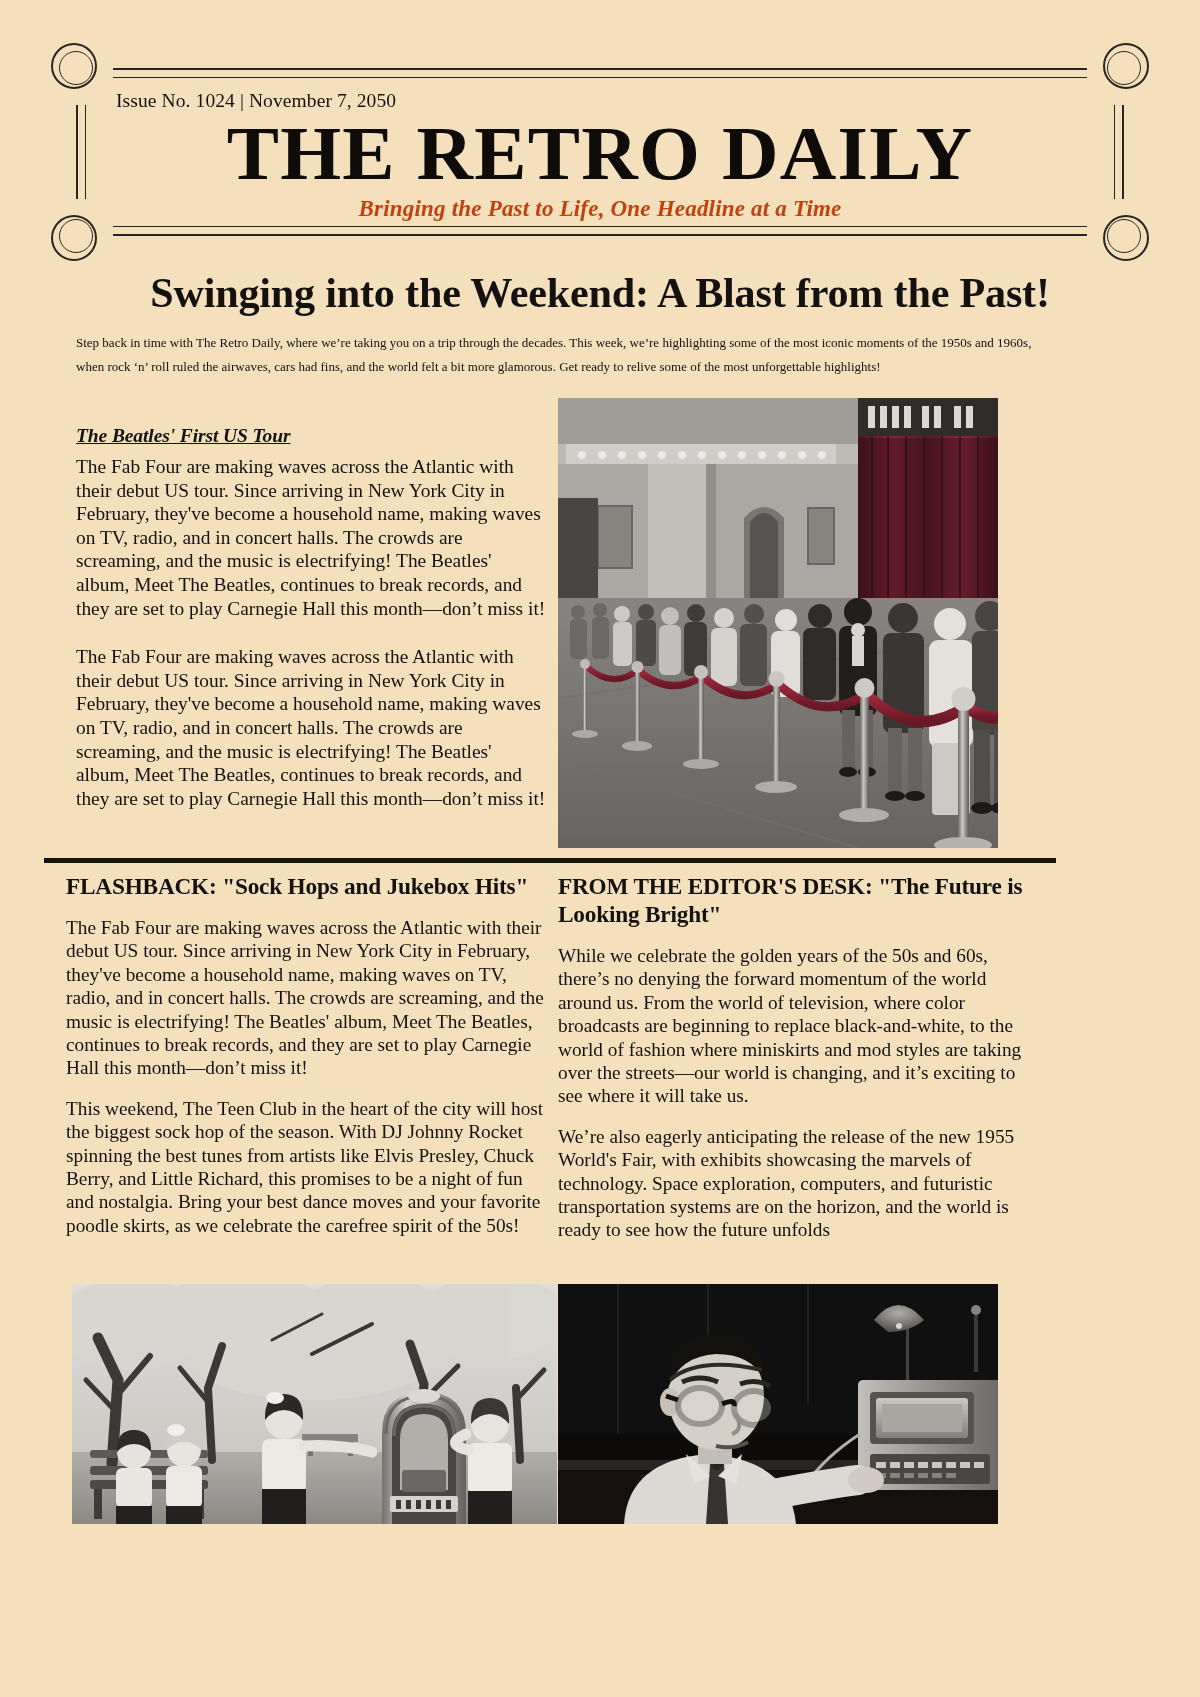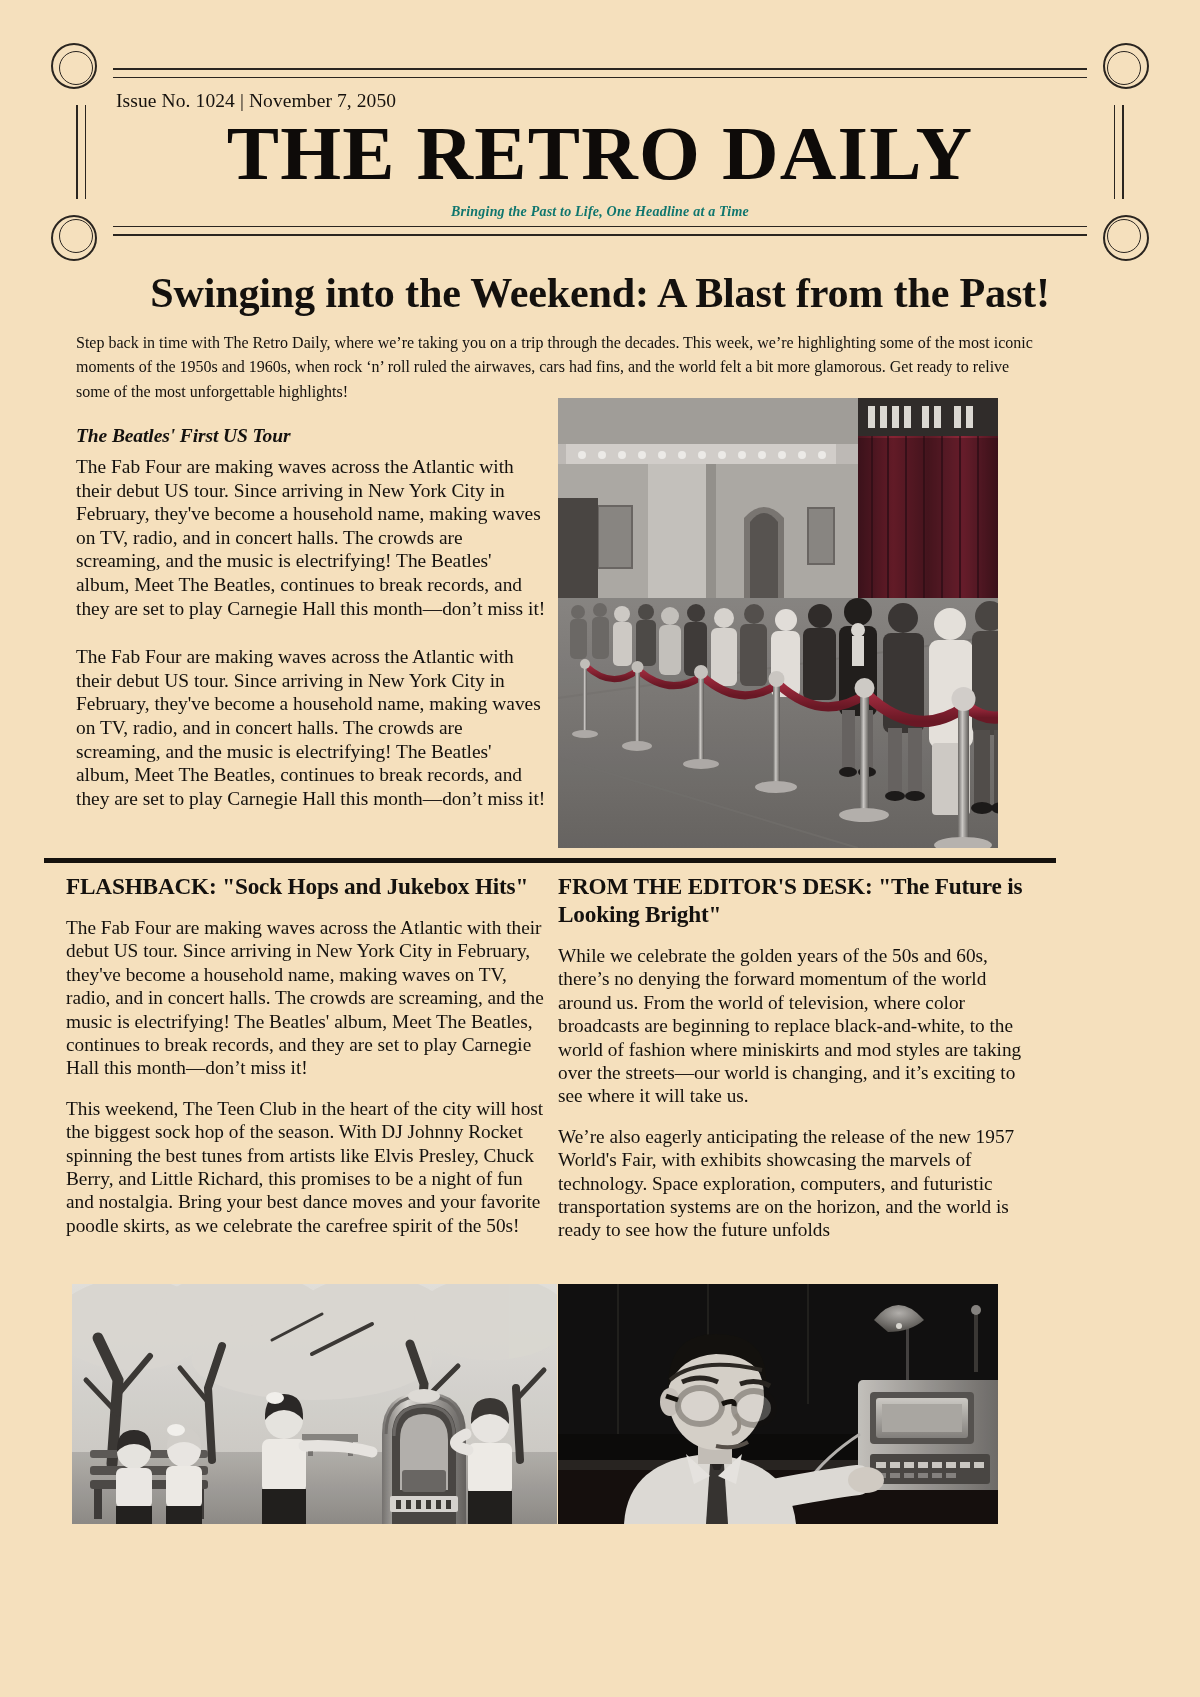--- a/index.html
+++ b/index.html
@@ -47,42 +47,42 @@
     text-align: center;
     font-size: 76px; line-height: 82px;
     font-weight: 700; letter-spacing: 1.2px;
     font-family: "Liberation Serif", "DejaVu Serif", serif;
     transform: scaleX(1.03);
     color: #0e0b09;
   }
   .paper-tagline {
     position: absolute; left: 0; right: 0; top: 128px;
     text-align: center; font-style: italic; font-weight: 700;
-    font-size: 14px; letter-spacing: .2px; color: #0f766e; margin-top: 8px;
+    font-size: 23px; letter-spacing: .2px; color: #c2410c;
   }
 
   
   .headline {
     position: absolute; left: 80px; top: 268px; width: 1040px;
     text-align: center; font-weight: 700;
     font-size: 43px; line-height: 50px; letter-spacing: -.2px;
     transform: scaleX(.98);
   }
 
   
   .lead {
     position: absolute; left: 76px; top: 331px; width: 960px;
-    font-size: 16px; line-height: 24.3px; text-align: left;
+    font-size: 13px; line-height: 24.3px; text-align: left;
   }
 
   
   .col-left-top { position: absolute; left: 76px; top: 424px; width: 472px; }
   .subhead {
     font-weight: 700; font-style: italic; font-size: 19.5px;
-    line-height: 24px; margin: 0 0 7px 0; letter-spacing: -.1px;
+    line-height: 24px; margin: 0 0 7px 0; letter-spacing: -.1px; text-decoration: underline;
   }
   .subhead.second { margin-top: 0; }
   .body-p { font-size: 19.4px; line-height: 23.6px; margin: 0; }
 
   .block-gap { height: 25px; }
 
   
   .hero-img {
     position: absolute; left: 558px; top: 398px; width: 440px; height: 450px;
     overflow: hidden; background: #6d6d6d;
@@ -386,21 +386,21 @@
 
   <div class="sect sect-flash">
     <h2 class="sect-head">FLASHBACK: "Sock Hops and Jukebox Hits"</h2>
     <p class="sect-p">The Fab Four are making waves across the Atlantic with their debut US tour. Since arriving in New York City in February, they've become a household name, making waves on TV, radio, and in concert halls. The crowds are screaming, and the music is electrifying! The Beatles' album, Meet The Beatles, continues to break records, and they are set to play Carnegie Hall this month—don’t miss it!</p>
     <p class="sect-p">This weekend, The Teen Club in the heart of the city will host the biggest sock hop of the season. With DJ Johnny Rocket spinning the best tunes from artists like Elvis Presley, Chuck Berry, and Little Richard, this promises to be a night of fun and nostalgia. Bring your best dance moves and your favorite poodle skirts, as we celebrate the carefree spirit of the 50s!</p>
   </div>
 
   <div class="sect sect-editor">
     <h2 class="sect-head">FROM THE EDITOR'S DESK: "The Future is Looking Bright"</h2>
     <p class="sect-p">While we celebrate the golden years of the 50s and 60s, there’s no denying the forward momentum of the world around us. From the world of television, where color broadcasts are beginning to replace black-and-white, to the world of fashion where miniskirts and mod styles are taking over the streets—our world is changing, and it’s exciting to see where it will take us.</p>
-    <p class="sect-p">We’re also eagerly anticipating the release of the new 1957 World's Fair, with exhibits showcasing the marvels of technology. Space exploration, computers, and futuristic transportation systems are on the horizon, and the world is ready to see how the future unfolds</p>
+    <p class="sect-p">We’re also eagerly anticipating the release of the new 1955 World's Fair, with exhibits showcasing the marvels of technology. Space exploration, computers, and futuristic transportation systems are on the horizon, and the world is ready to see how the future unfolds</p>
   </div>
 
   <div class="img-jukebox">
     <svg width="485" height="240" viewBox="0 0 485 240" aria-hidden="true">
       <defs>
         <linearGradient id="jbSky" x1="0" y1="0" x2="0" y2="1">
           <stop offset="0" stop-color="#e9e7e2"></stop>
             <stop offset="1" stop-color="#cbc8c3"></stop>
         </linearGradient>
         <linearGradient id="jbGround" x1="0" y1="0" x2="0" y2="1">

